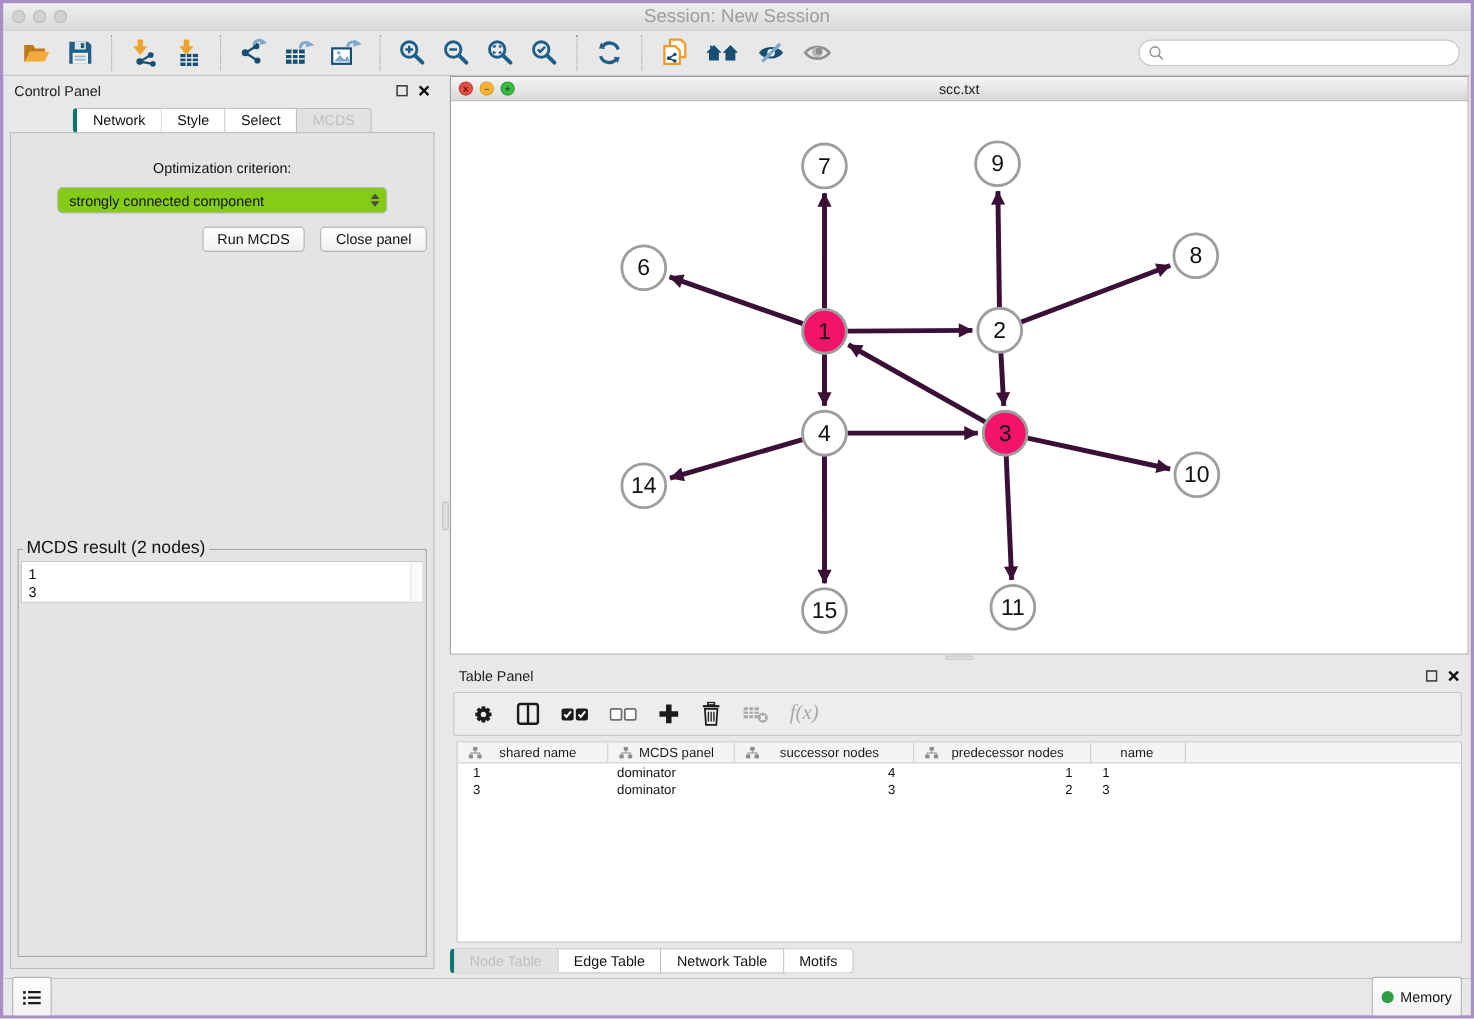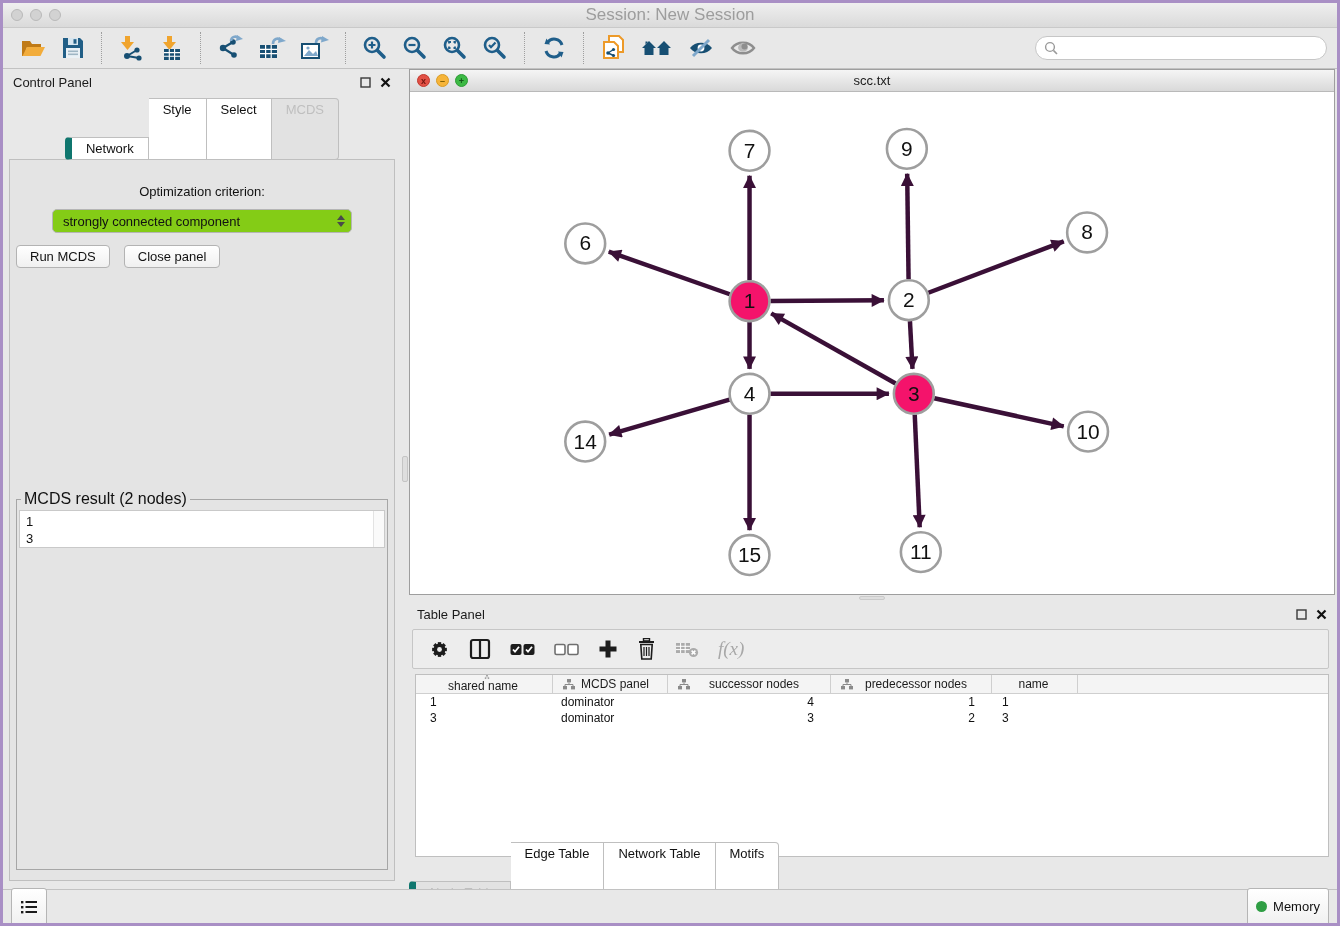--- a/index.html
+++ b/index.html
@@ -24,32 +24,32 @@
   .main { flex:1; display:flex; min-height:0; }
 
   
   .control-panel { width:398px; flex:none; display:flex; flex-direction:column; padding:0 2px; }
   .panel-header { height:26px; display:flex; align-items:center; padding:0 8px; }
   .panel-header .ph-title { font-size:13px; color:#1b1b1b; }
   .ph-icons { margin-left:auto; display:flex; align-items:center; gap:9px; }
   .cp-tabs-row { display:flex; justify-content:center; margin:3px 0 0 0; position:relative; z-index:2; }
   .tabs { display:flex; }
   .tab { background:#fff; border:1px solid #BFBFBF; border-left:none; padding:3px 14px; font-size:13px; color:#111; cursor:default; }
-  .tab:first-child { border-left:7px solid #0f766e; border-radius:4px 0 0 4px;margin-top:39px; }
+  .tab:first-child { border-left:4px solid #0f766e; border-radius:4px 0 0 4px; }
   .tab:last-child { border-radius:0 4px 4px 0; }
   .tab.active { background:#E2E2E2; color:#BFBFBF; }
   .cp-box { flex:1; margin:-1px 4px 8px 4px; border:1px solid #BFBFBF; background:#E4E4E4; display:flex; flex-direction:column; padding:14px 6px 10px 6px; min-height:0; }
   .opt-label { text-align:center; font-size:13px; color:#111; margin-top:10px; }
   .dropdown { margin:10px 36px 0 36px; height:24px; background:#84cc16; border:1px solid #B5B5B5; border-radius:5px; display:flex; align-items:center; padding:0 6px 0 10px; font-size:13px; color:#111; }
   .dropdown .dd-val { flex:1; }
   .dd-arrows { display:flex; flex-direction:column; align-items:center; gap:2px; }
   .dd-arrows i { width:0; height:0; border-left:4px solid transparent; border-right:4px solid transparent; }
   .dd-arrows i.up { border-bottom:5px solid #4a4a4a; }
   .dd-arrows i.down { border-top:5px solid #4a4a4a; }
-  .cp-buttons { display:flex; justify-content:flex-start; gap:14px; margin-top:12px; }
+  .cp-buttons { display:flex; justify-content:flex-end; gap:14px; margin-top:12px; }
   .btn { background:linear-gradient(#ffffff,#F0F0F0); border:1px solid #B3B3B3; border-radius:4px; font-size:13px; color:#111; padding:3px 13px; cursor:default; }
   .result-fieldset { margin-top:auto; border:1px solid #A6A6A6; height:380px; display:flex; flex-direction:column; padding:2px; background:#E4E4E4; }
   .result-fieldset legend { font-size:16px; color:#111; padding:0 3px; margin-left:2px; }
   .result-box { flex:1; background:#fff; border:1px solid #C9C9C9; display:flex; min-height:0; }
   .result-lines { flex:1; padding:2px 0 0 6px; font-size:13px; color:#111; line-height:17px; }
   .result-scrollbar { width:11px; background:#FAFAFA; border-left:1px solid #E3E3E3; }
 
   
   .v-divider { width:8px; flex:none; display:flex; align-items:center; justify-content:center; }
   .v-grip { width:6px; height:26px; background:#DEDEDE; border:1px solid #C4C4C4; border-radius:2px; margin-top:-20px; }
@@ -460,21 +460,21 @@
                 <circle cx="18.5" cy="12.5" r="4.6" fill="#ABABAB"></circle>
                 <path d="M16.6 10.6 l3.8 3.8 M20.4 10.6 l-3.8 3.8" stroke="#fff" stroke-width="1.5"></path>
               </svg>
           </button>
           <button class="tp-btn">
             <span class="fx">f(x)</span>
           </button>
         </div>
         <div class="tp-table-wrap">
           <div class="t-header" id="t-header">
-              <div class="t-hcell" style="width: 137px; flex-direction: column;">
+              <div class="t-hcell" style="width: 137px;">
                 <svg width="12" height="11" viewBox="0 0 12 11">
                   <rect x="4" y="0" width="4" height="3.4" fill="#8A8A8A"></rect>
                   <path d="M6 3.4 V5.5 M2 7 V5.5 H10 V7" stroke="#8A8A8A" stroke-width="1" fill="none"></path>
                   <rect x="0" y="7" width="4" height="3.4" fill="#8A8A8A"></rect>
                   <rect x="8" y="7" width="4" height="3.4" fill="#8A8A8A"></rect>
                 </svg>
                 <span class="hlabel">shared name</span>
               </div>
               <div class="t-hcell" style="width: 115px;">
                 <svg width="12" height="11" viewBox="0 0 12 11">

